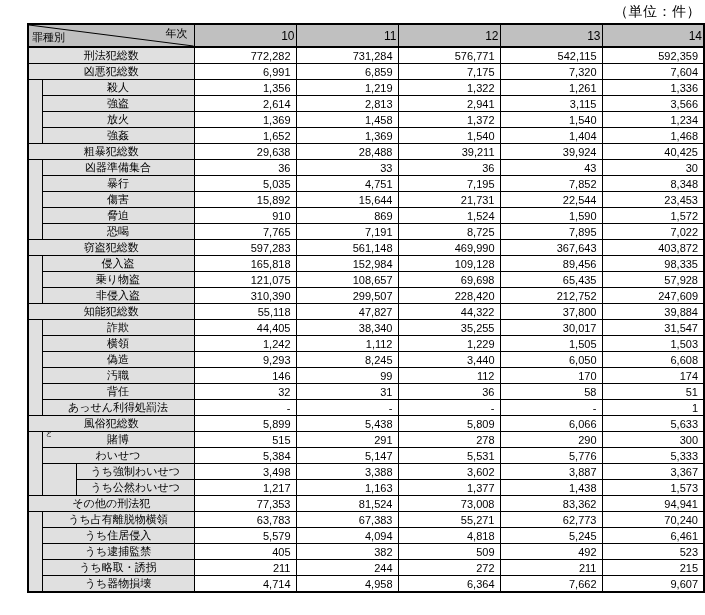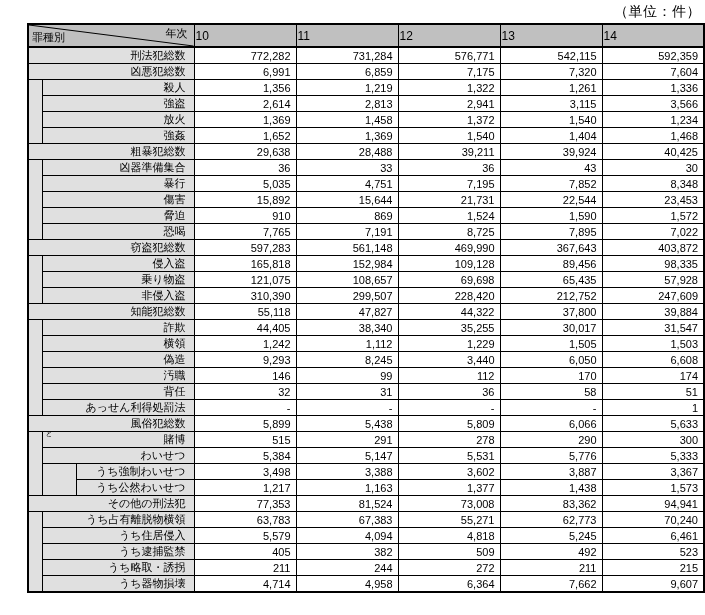--- a/index.html
+++ b/index.html
@@ -30,21 +30,21 @@
     overflow:hidden;
     white-space:nowrap;
   }
   tr.hdr{height:23px;}
   tbody tr{height:16px;}
   th.year{
     background:var(--hdr-bg,#c0c0c0);
     border:1px solid #000;
     border-bottom:2px solid #000;
     font-size:12px;
-    text-align:left;
+    text-align:right;
     vertical-align:middle;
   }
   th.diag{
     background:var(--hdr-bg,#c0c0c0);
     border:1px solid #000;
     border-bottom:2px solid #000;
     position:relative;
     padding:0;
   }
   .diag-line{
@@ -56,22 +56,22 @@
     font-size:11px;
   }
   .corner-bottom{
     position:absolute;bottom:1px;left:3px;
     font-size:11px;
   }
   td.lbl{
     background:var(--lbl-bg,#e0e0e0);
     border:1px solid #000;
     font-size:11px;
-    text-align:right;
-    padding:0 8px;
+    text-align:center;
+    padding:0 14px;
     vertical-align:middle;
     position:relative;
   }
   td.gut{
     background:var(--lbl-bg,#e0e0e0);
     border-left:1px solid #000;
     border-right:1px solid #000;
     border-top:0;
     border-bottom:0;
     padding:0;

